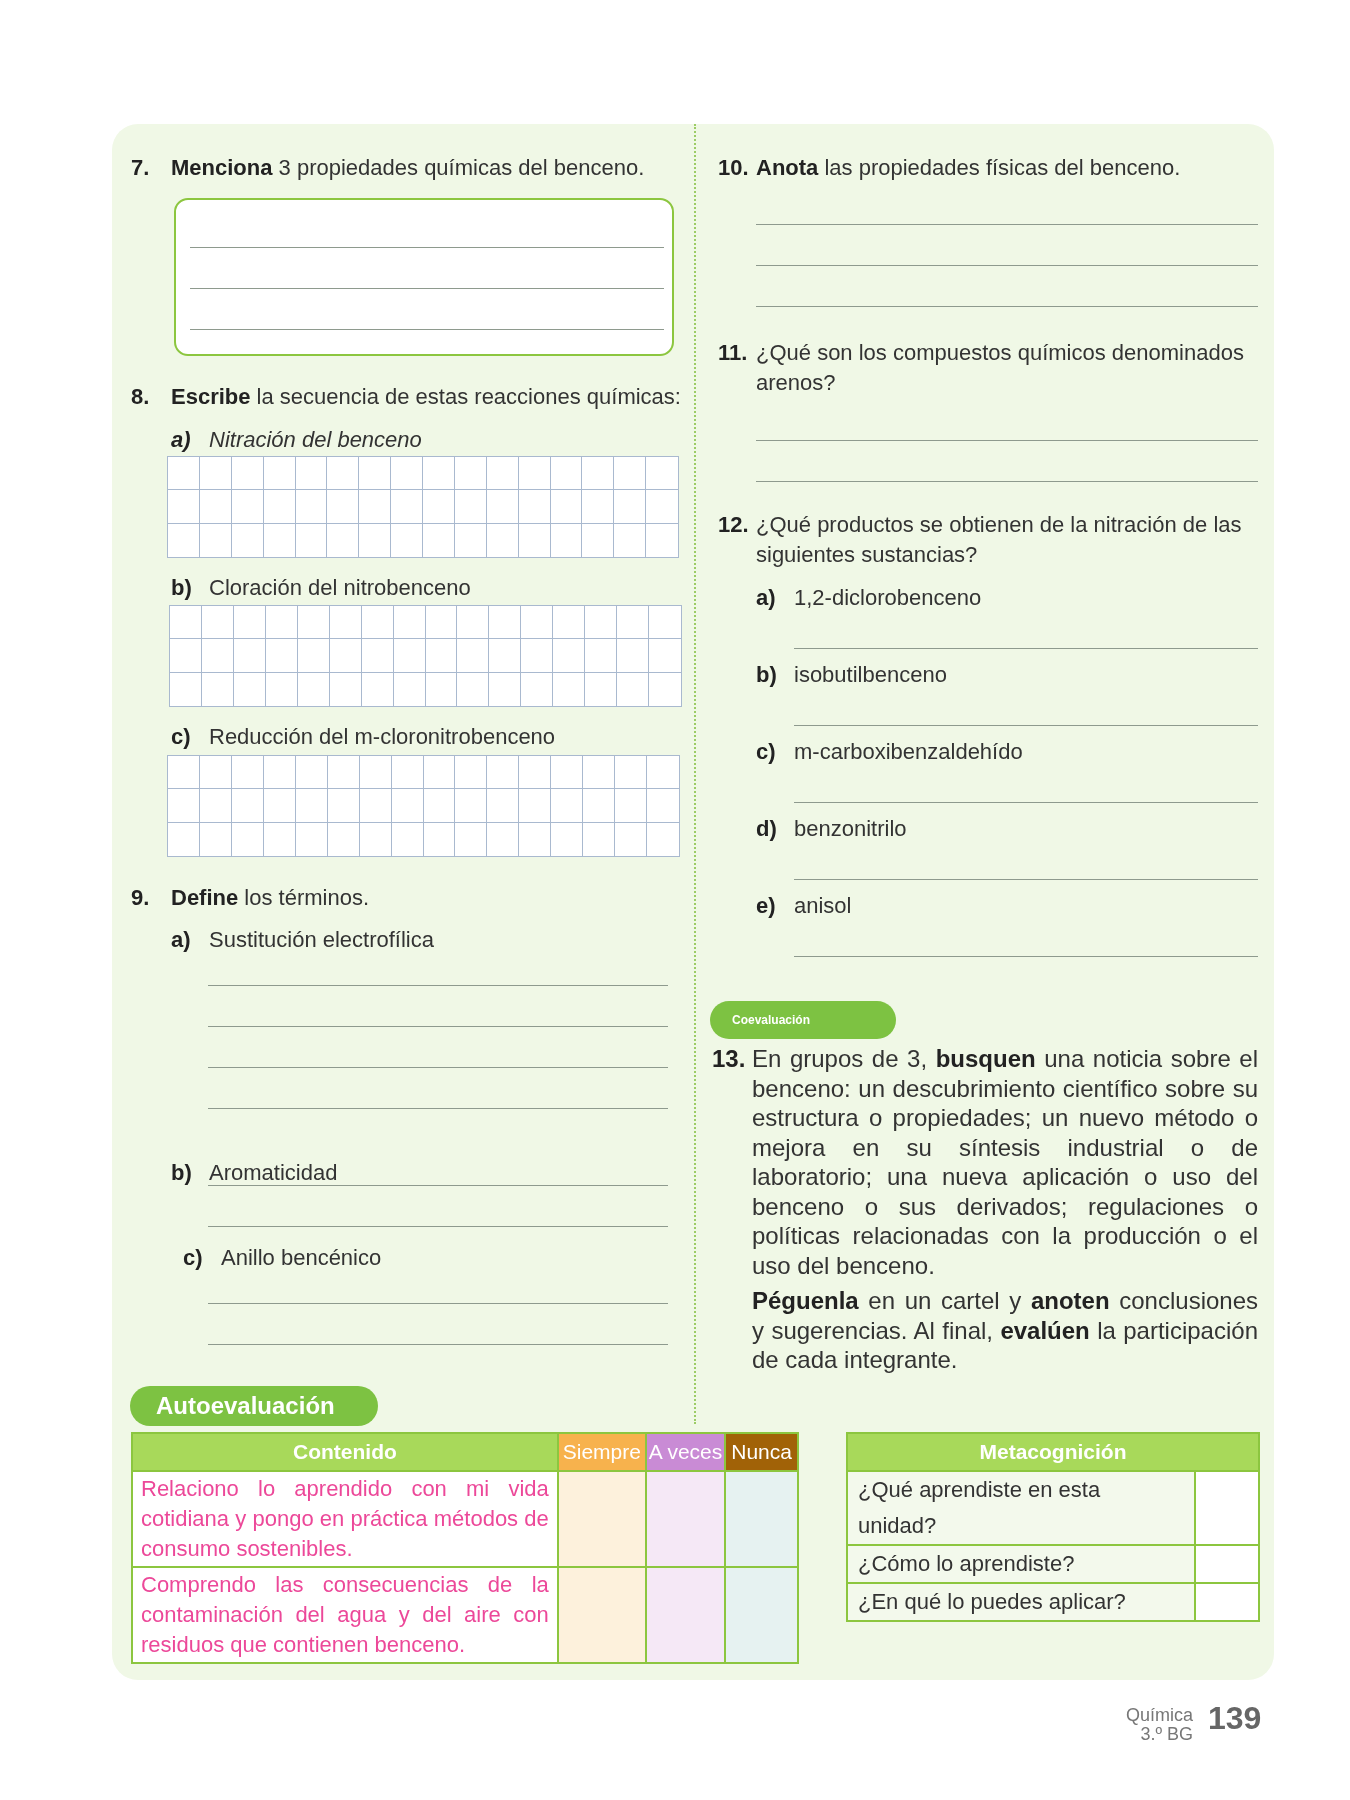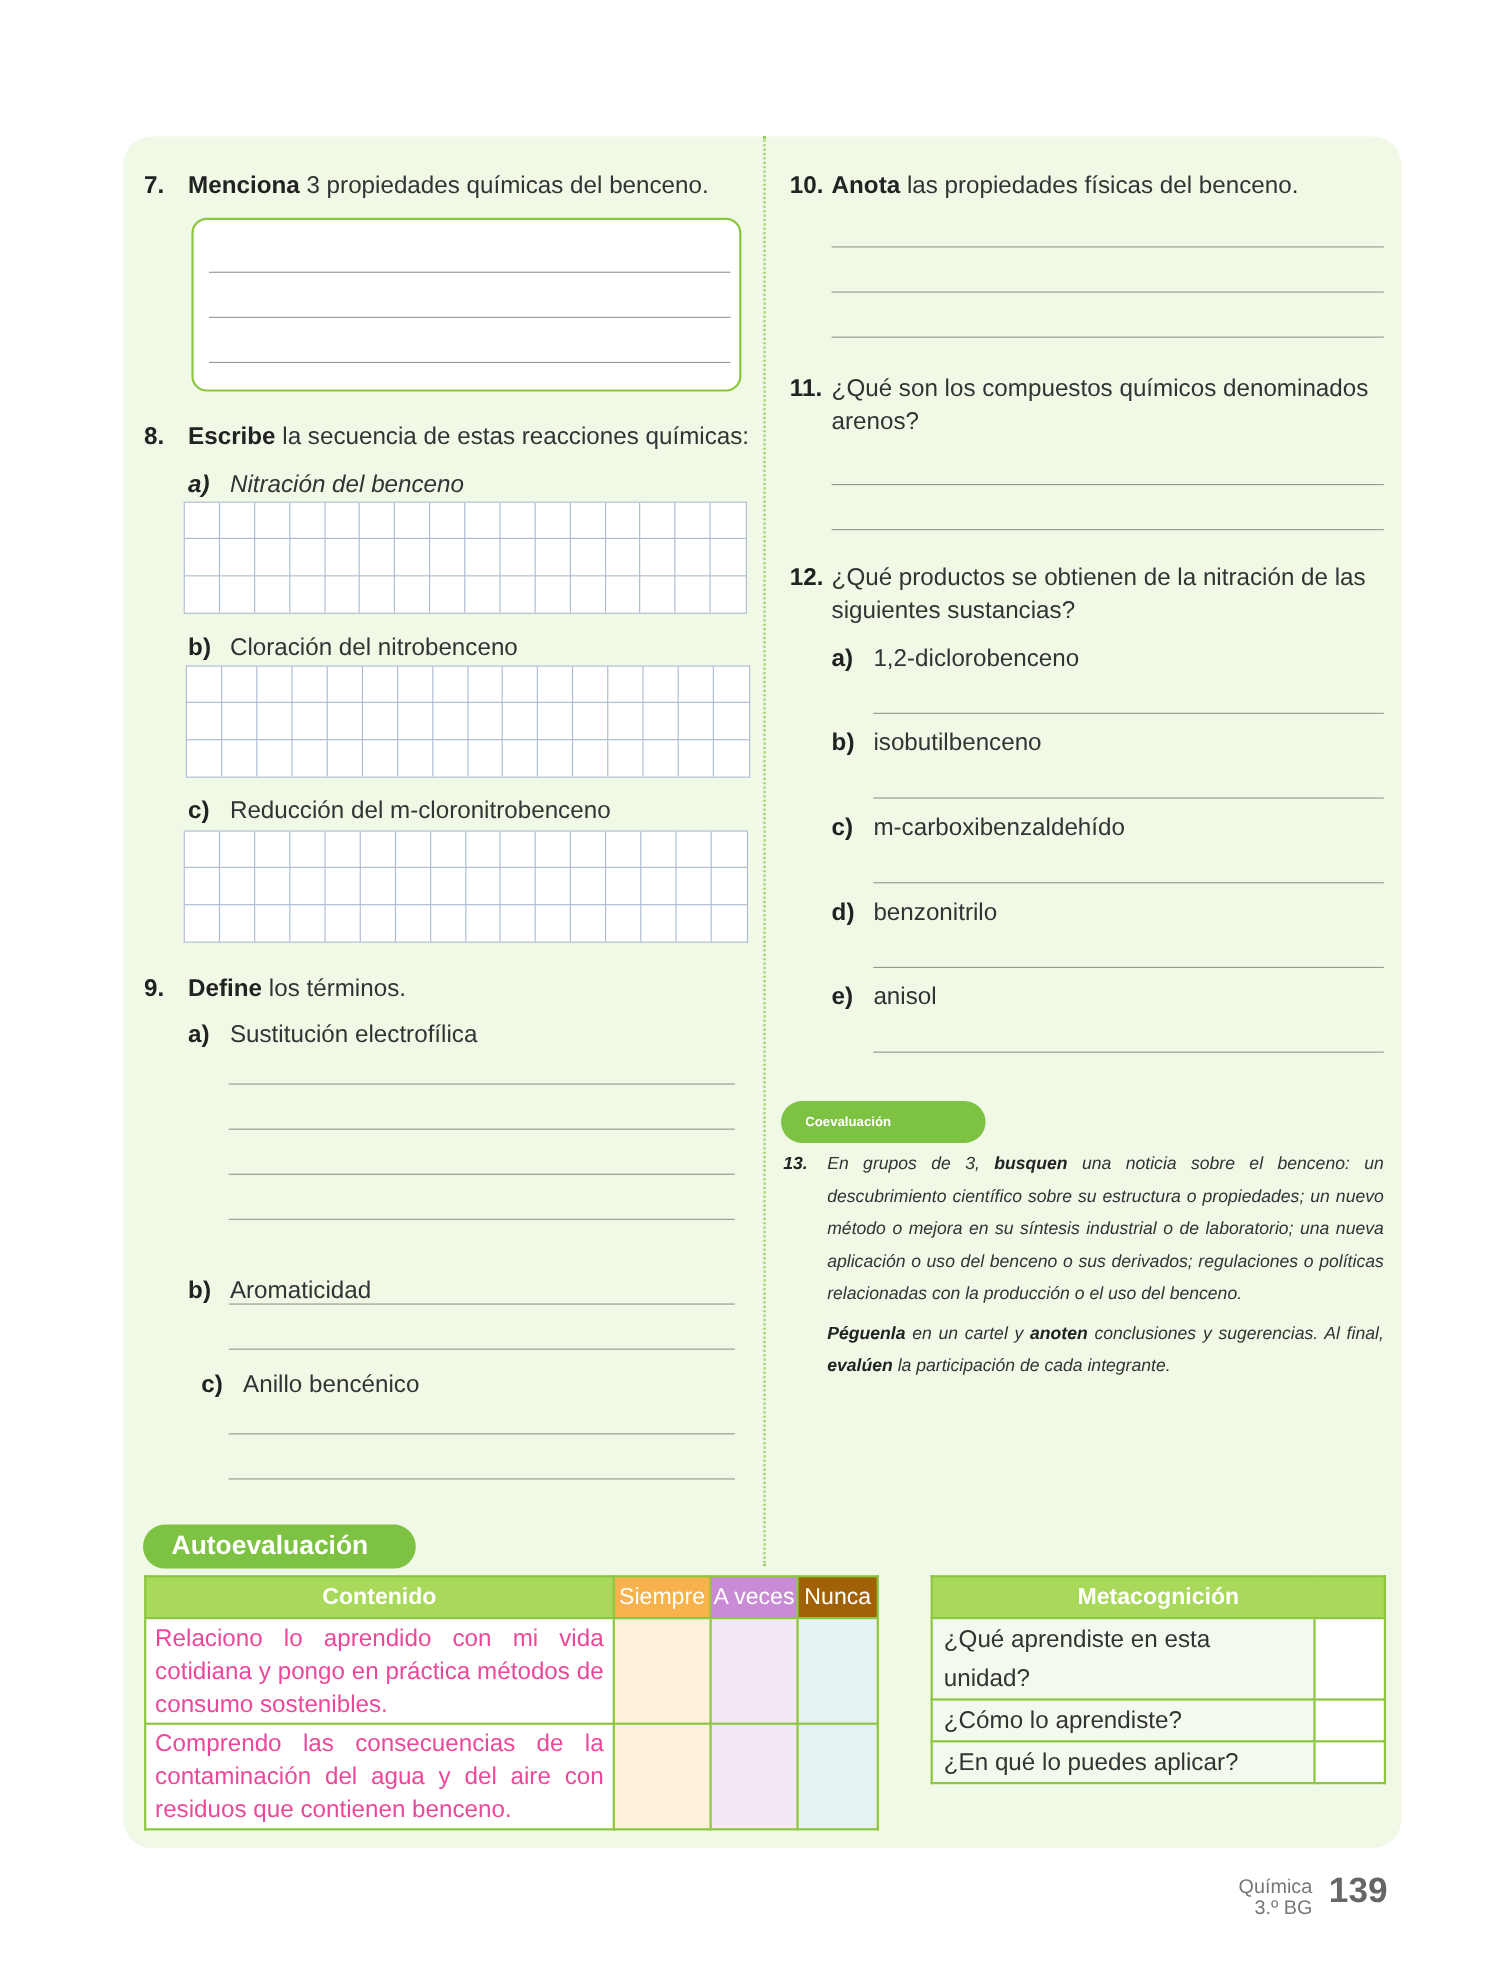--- a/index.html
+++ b/index.html
@@ -11,21 +11,21 @@
   .q b{color:#222;}
   .sub{position:absolute;font-size:22px;line-height:30px;color:#333;}
   .sub .lt{font-weight:bold;color:#222;display:inline-block;width:38px;}
   .line{position:absolute;height:0;border-top:1.5px solid #8e9a8e;}
   .box7{position:absolute;left:174px;top:198px;width:496px;height:154px;background:#fff;border:2px solid #8cc63f;border-radius:14px;}
   .grid{position:absolute;display:grid;grid-template-columns:repeat(16,1fr);grid-template-rows:repeat(3,1fr);border:1.5px solid #a9b9cf;background:#fff;}
   .grid div{border-right:1.5px solid #a9b9cf;border-bottom:1.5px solid #a9b9cf;}
   .grid div:nth-child(16n){border-right:none;}
   .grid div:nth-last-child(-n+16){border-bottom:none;}
   .pill{position:absolute;background:#7dc242;color:#fff;font-weight:bold;border-radius:20px;}
-  .p13{position:absolute;left:712px;top:1044px;width:546px;font-size:16px;line-height:29.5px;color:#333;font-style:italic;}
+  .p13{position:absolute;left:712px;top:1044px;width:546px;font-size:24px;line-height:29.5px;color:#333;}
   .p13 .num{position:absolute;left:0;top:0;font-weight:bold;color:#222;}
   .p13 .body{margin-left:40px;text-align:justify;}
   .p13 p{margin:0 0 6px 0;}
   .p13 b{color:#222;}
   table{border-collapse:collapse;position:absolute;}
   .auto td,.auto th,.meta td,.meta th{border:2px solid #8cc63f;}
   .auto th,.meta th{font-weight:normal;color:#fff;font-size:21px;height:36px;padding:0;}
   .auto td.txt{background:#fff;font-size:22px;line-height:30px;padding:2px 8px;text-align:justify;color:#ec4899;vertical-align:top;}
   .meta td.txt{background:#f3f9ec;font-size:22px;line-height:36px;padding:0 10px;color:#333;}
   .meta td.ans{background:#fff;}

